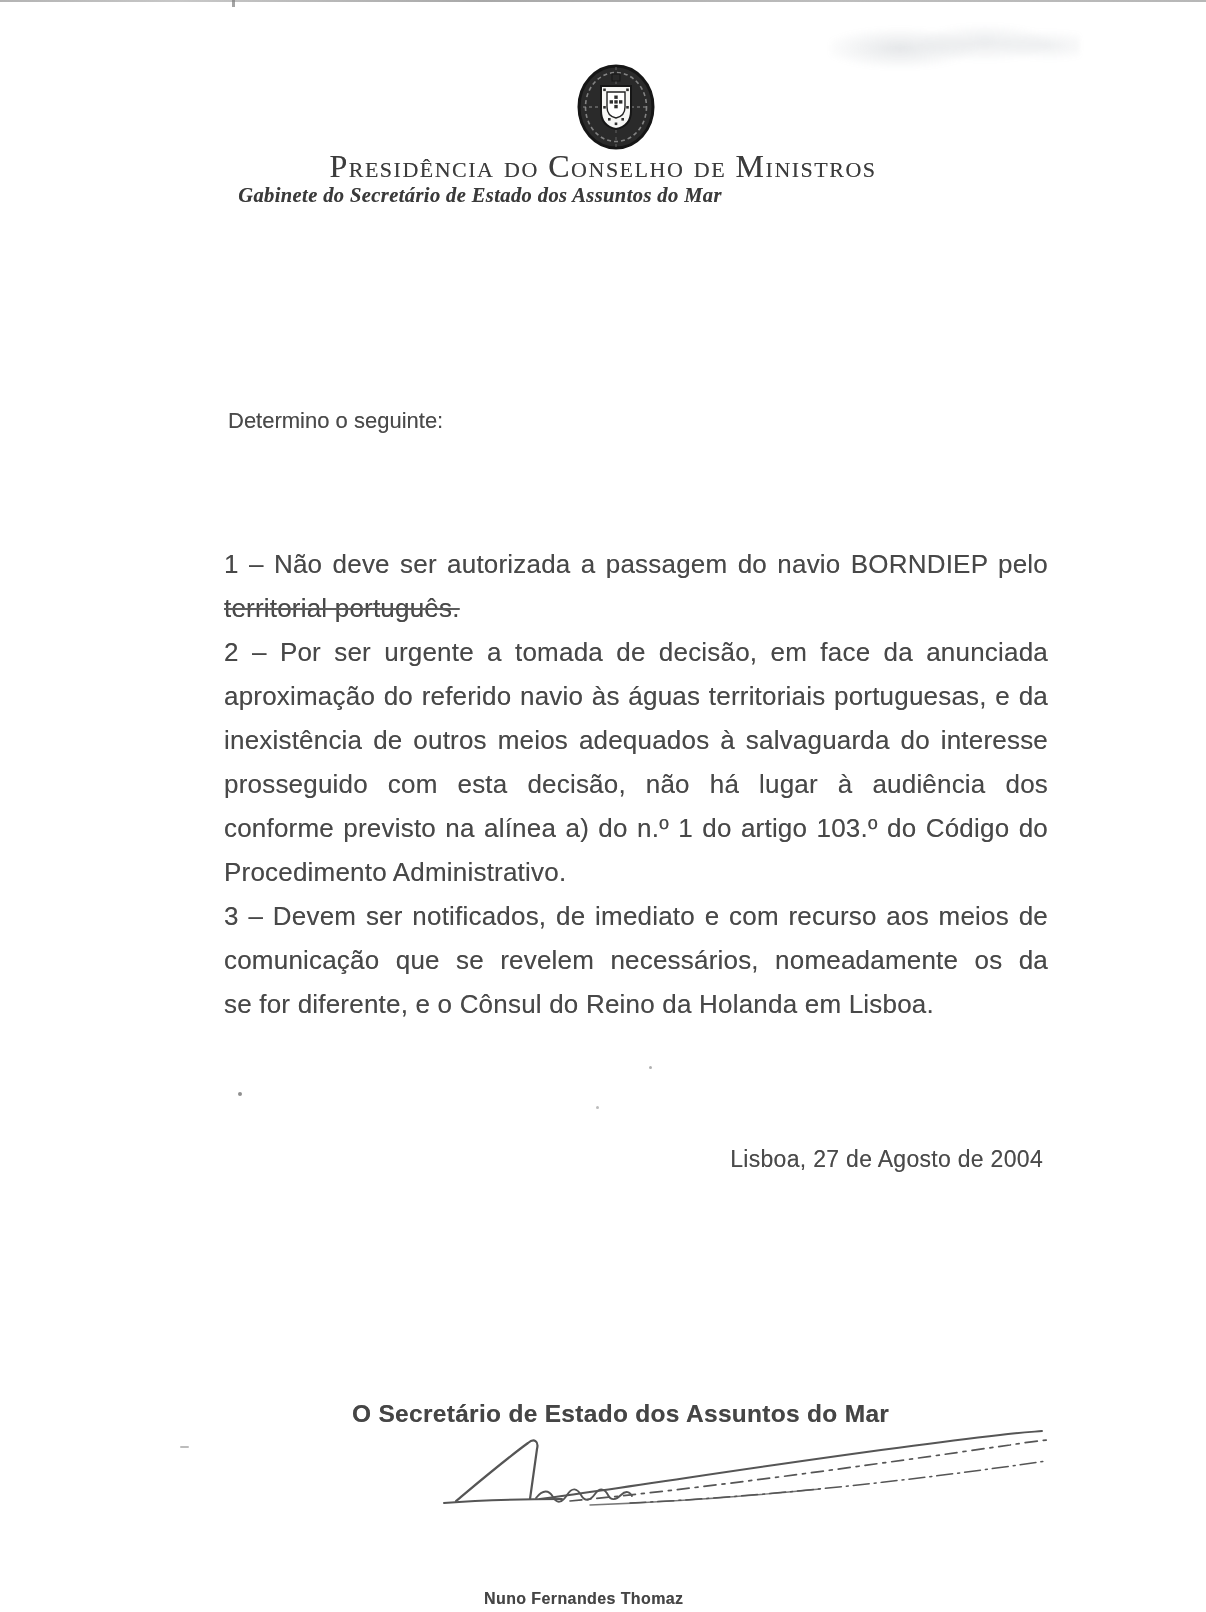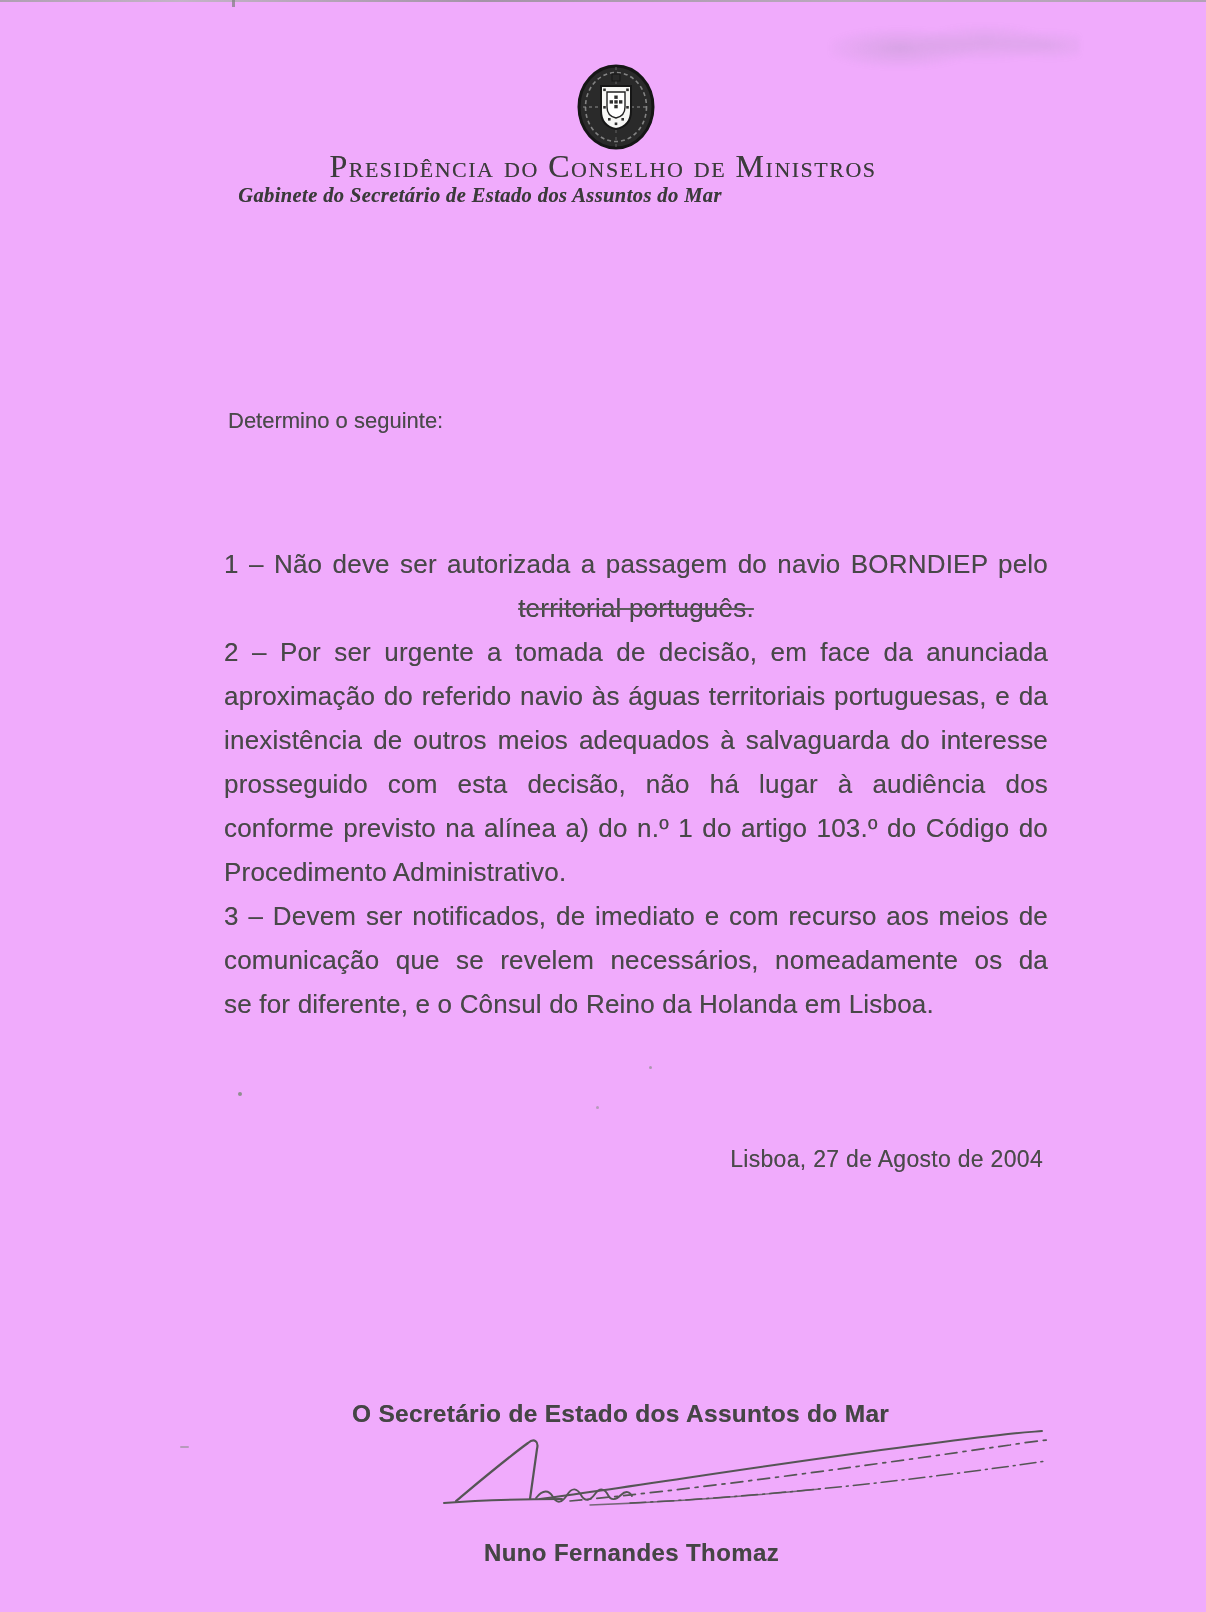--- a/index.html
+++ b/index.html
@@ -1,18 +1,18 @@
 <!DOCTYPE html>
 <html><head>
 <meta charset="utf-8">
 <style>
   html,body { margin:0; padding:0; background:#e8e8e8; }
   .page {
     position:relative; width:1206px; height:1612px;
-    background:#f0abfc; overflow:hidden;
+    background:#ffffff; overflow:hidden;
     font-family:"Liberation Sans", sans-serif;
     color:#474747;
     text-decoration:underline;
   }
   
   .scan-topline {
     position:absolute; top:0; left:0; width:100%; height:2px;
     background:linear-gradient(90deg,#9a9a9a 0%,#b5b5b5 15%,#8b8b8b 40%,#a8a8a8 70%,#9f9f9f 100%);
     opacity:.75;
   }
@@ -60,40 +60,40 @@
   }
   .textcol { position:absolute; left:196px; top:542px; width:852px; }
   .bline {
     font-size:26px; line-height:44px; height:44px;
     color:#484848; text-align:left; overflow:hidden;
     text-shadow:0 0 .5px rgba(70,70,70,.5);
     letter-spacing:.2px;
     margin-left:28px;
   }
   .bline.just { text-align:justify; text-align-last:justify; }
-  .bline.strike { text-decoration:line-through; text-decoration-thickness:2px; text-decoration-color:#5c5c5c;text-align:center; }
+  .bline.strike { text-decoration:line-through; text-decoration-thickness:2px; text-decoration-color:#5c5c5c; }
 
   .dateline {
     position:absolute; top:1146px; right:163px;
     font-size:23px; color:#4a4a4a;
     text-shadow:0 0 .5px rgba(70,70,70,.5);
     letter-spacing:.3px;
   }
 
   
   .role-line {
     position:absolute; left:352px; top:1400px;
     font-size:24.5px; font-weight:bold; color:#454545;
     letter-spacing:.3px;
     text-shadow:0 0 .5px rgba(60,60,60,.5);
   }
   .signature { position:absolute; left:440px; top:1412px; }
   .signer-name {
-    position:absolute; left:484px; top:1539px;
-    font-size:24px; font-weight:bold; color:#454545;
+    position:absolute; left:484px; top:1590px;
+    font-size:16px; font-weight:bold; color:#454545;
     letter-spacing:.4px;
     text-shadow:0 0 .5px rgba(60,60,60,.5);
   }
 </style>
 </head>
 <body>
 
 <div class="page">
 
   <div class="scan-topline"></div>

